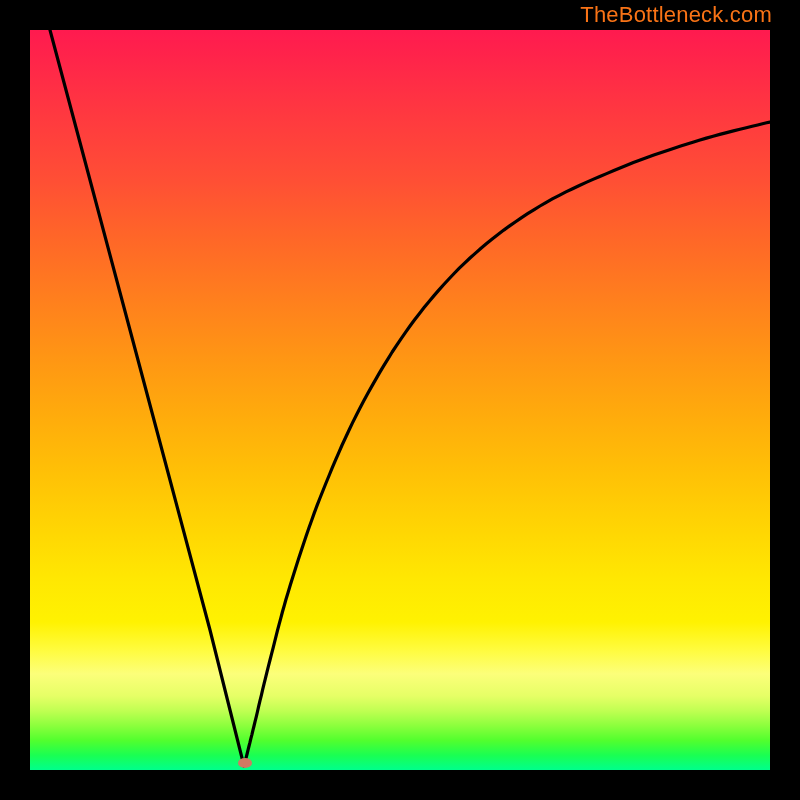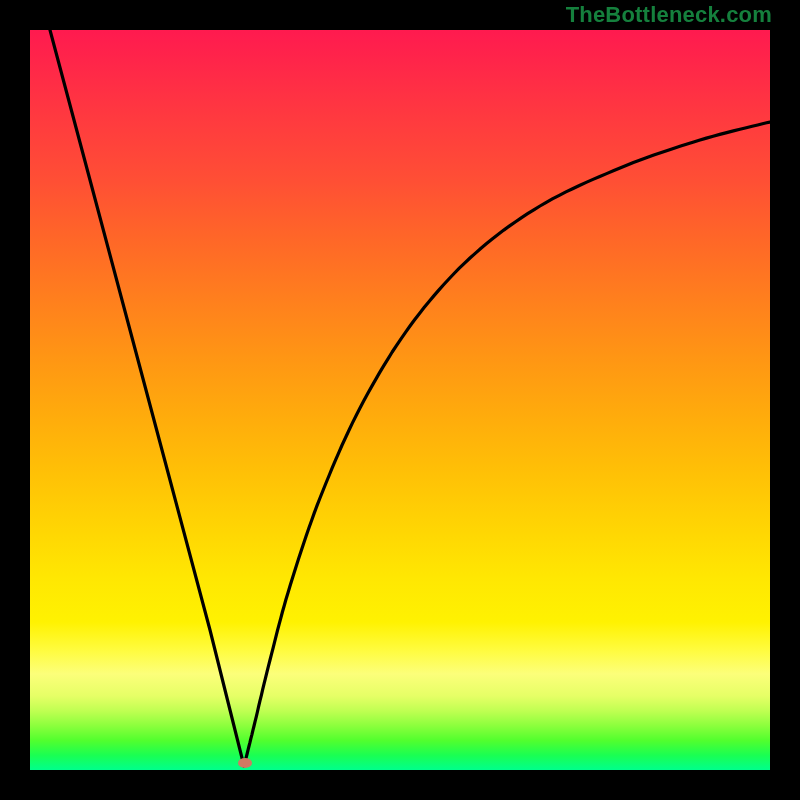--- a/index.html
+++ b/index.html
@@ -15,22 +15,22 @@
     position: relative;
     width: 800px;
     height: 800px;
     background: #000000;
   }
   .attribution {
     position: absolute;
     top: 2px;
     right: 28px;
     font-size: 22px;
-    font-weight: 700;
-    color: #15803d;
+    font-weight: 400;
+    color: #f97316;
     letter-spacing: 0.2px;
     z-index: 10;
   }
   .plot-area {
     position: absolute;
     left: 30px;
     top: 30px;
     width: 740px;
     height: 740px;
     overflow: hidden;

